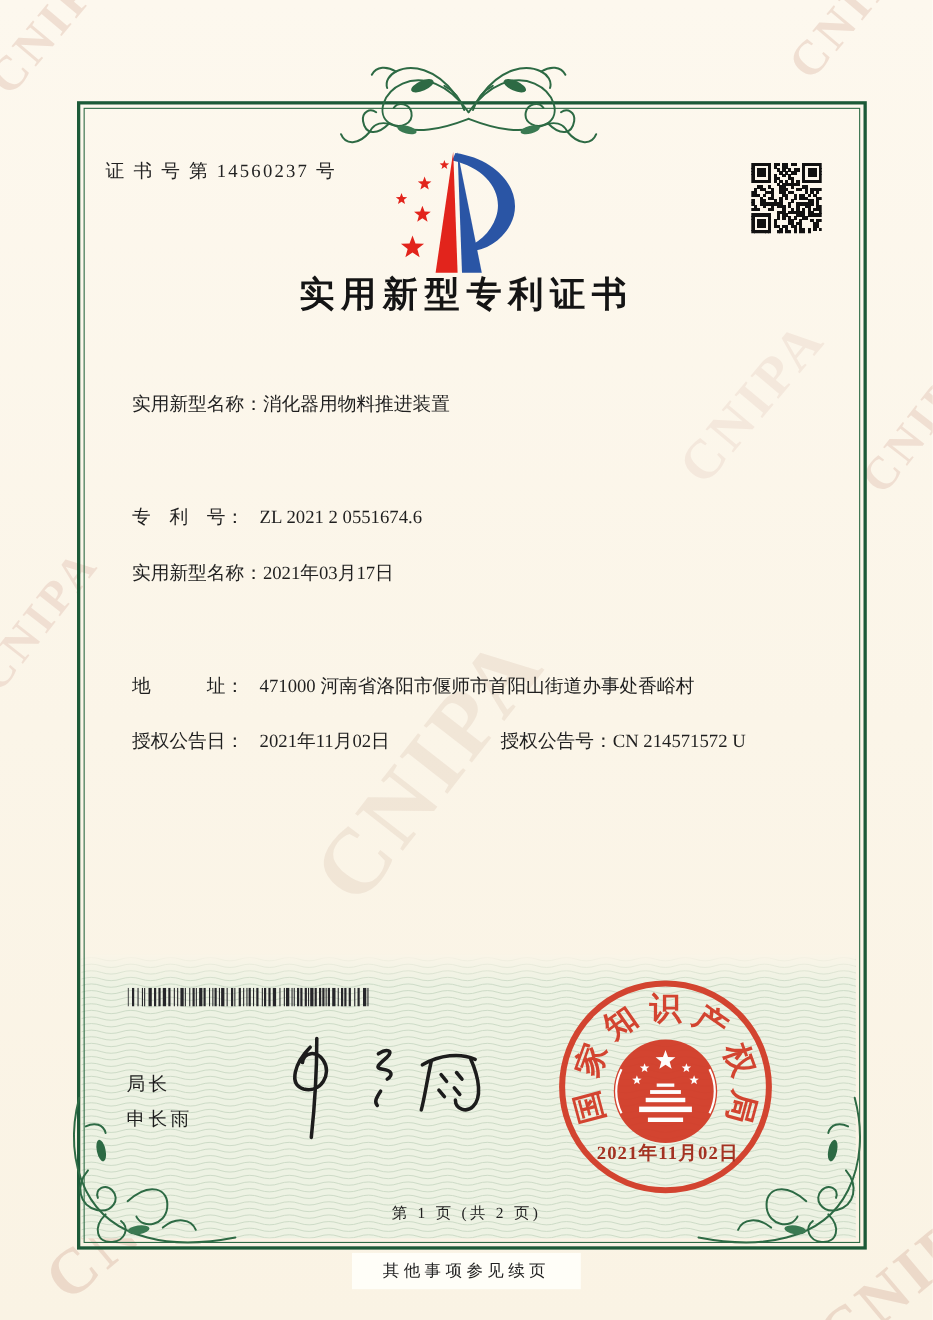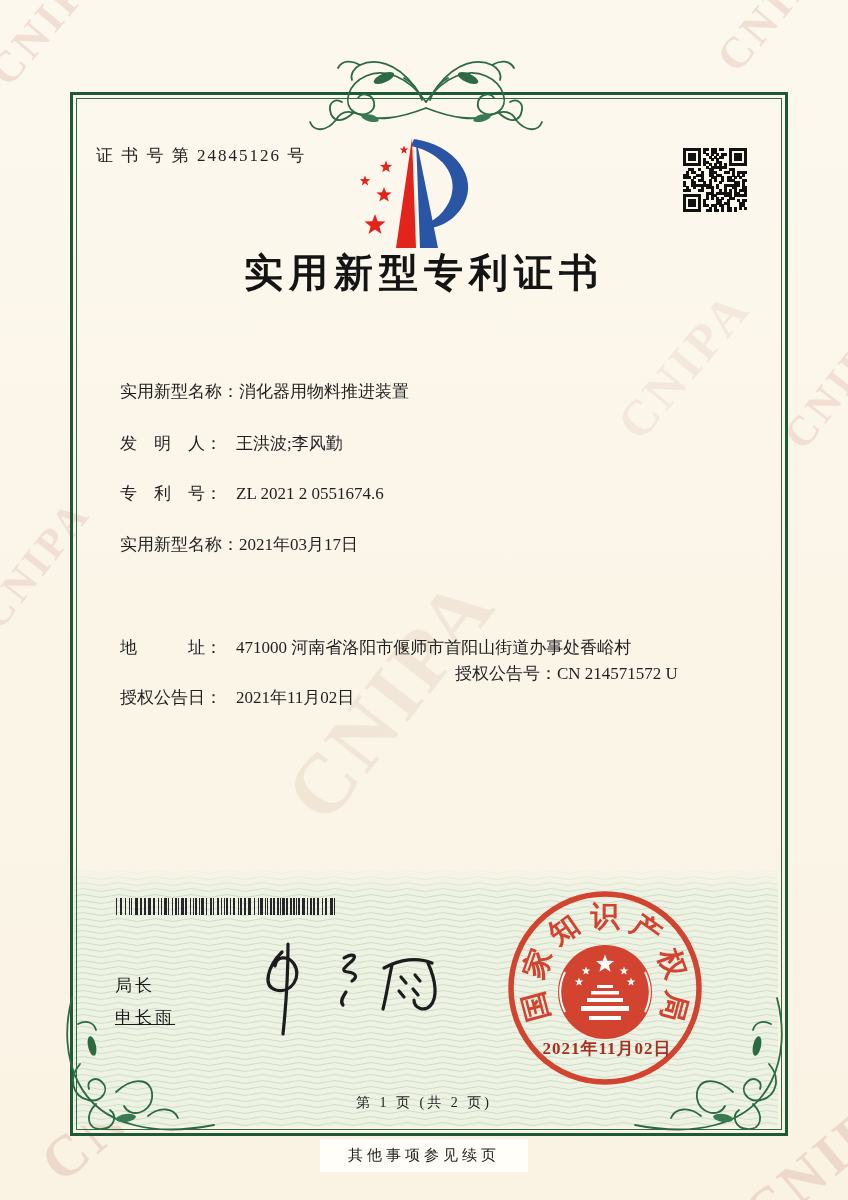--- a/index.html
+++ b/index.html
@@ -10,24 +10,24 @@
   .wm{position:absolute;color:#f0dfd2;font-family:"Liberation Serif",serif;
       font-weight:bold;letter-spacing:4px;z-index:0;user-select:none;}
   .band{position:absolute;left:74px;top:868px;width:704px;height:258px;z-index:1;}
   .frame{position:absolute;left:70px;top:92px;width:712px;height:1038px;
          border:3px solid #1c5a38;z-index:3;pointer-events:none;}
   .frame-inner{position:absolute;left:3px;top:3px;right:3px;bottom:3px;
          border:1px solid #2e6b45;}
   .content{position:absolute;z-index:2;}
   .z4{z-index:4;} .z5{z-index:5;}
   .certnum{left:96px;top:144px;font-size:17px;letter-spacing:2px;color:#222;}
-  .title{left:0;top:246px;width:848px;text-align:center;font-size:39px;
+  .title{left:0;top:246px;width:848px;text-align:center;font-size:32px;
          font-weight:600;letter-spacing:6px;color:#141414;}
   .frow{left:120px;width:660px;font-size:17px;color:#1f1f1f;white-space:nowrap;}
-  .frow .lab{display:inline-block;min-width:116px;margin-top:24px;}
+  .frow .lab{display:inline-block;min-width:116px;}
   .grant-right{position:absolute;left:335px;top:0;}
   .bodytxt{left:98px;top:698px;width:674px;font-size:16.5px;line-height:27px;
            color:#2a2a2a;text-align:justify;}
   .bodytxt p{margin:0;text-indent:2.1em;}
   .sigblock{left:115px;font-size:17px;color:#1c1c1c;letter-spacing:3px;text-align:right;}
   .pagefoot{left:0;top:1094px;width:848px;text-align:center;font-size:14px;
             letter-spacing:3px;color:#222;}
   .notebox{left:50%;transform:translateX(-50%);top:1139px;background:#fffef8;
            padding:7px 28px;font-size:15px;letter-spacing:4px;color:#222;
            white-space:nowrap;z-index:2;}
@@ -128,21 +128,21 @@
       <path d="M92,120 C104,110 118,112 122,122"></path>
       <ellipse cx="36" cy="50" rx="4" ry="10" fill="#2d6a44" stroke="none" transform="rotate(-12 36 50)"></ellipse>
       <ellipse cx="70" cy="122" rx="10" ry="4" fill="#3a7a52" stroke="none" transform="rotate(-8 70 122)"></ellipse>
       <path d="M22,28 C30,24 38,26 40,34"></path>
     </g>
   </svg>
   <svg class="abs z4" style="left:628px;top:996px;" width="165" height="142" viewBox="0 0 165 142">
     <use href="#cfl" transform="translate(165,0) scale(-1,1)"></use>
   </svg>
 
-  <div class="content abs certnum">证 书 号 第 24845126 号</div>
+  <div class="content abs certnum">证 书 号 第 14560237 号</div>
 
   <svg class="content abs" style="left:348px;top:134px;" width="138" height="120" viewBox="0 0 138 120">
     <path d="M66,5 C108,11 130,44 116,70 C106,89 84,98 72,92 C86,88 98,78 103,63 C110,42 95,19 63,12 Z" fill="#2a55a5"></path>
     <polygon points="64,4 48,114 68,114" fill="#e2241c"></polygon>
     <polygon points="68,4 72,114 90,114" fill="#2a55a5"></polygon>
     <path fill="#e2241c" d="M56.0 11.5L57.1 14.5L60.3 14.6L57.8 16.6L58.6 19.6L56.0 17.9L53.4 19.6L54.2 16.6L51.7 14.6L54.9 14.5Z"></path>
     <path fill="#e2241c" d="M38.0 26.5L39.6 30.8L44.2 31.0L40.6 33.8L41.8 38.3L38.0 35.7L34.2 38.3L35.4 33.8L31.8 31.0L36.4 30.8Z"></path>
     <path fill="#e2241c" d="M17.0 41.5L18.4 45.1L22.2 45.3L19.2 47.7L20.2 51.4L17.0 49.3L13.8 51.4L14.8 47.7L11.8 45.3L15.6 45.1Z"></path>
     <path fill="#e2241c" d="M36.0 53.0L38.0 58.3L43.6 58.5L39.2 62.0L40.7 67.5L36.0 64.4L31.3 67.5L32.8 62.0L28.4 58.5L34.0 58.3Z"></path>
     <path fill="#e2241c" d="M27.0 80.0L29.7 87.3L37.5 87.6L31.4 92.4L33.5 99.9L27.0 95.6L20.5 99.9L22.6 92.4L16.5 87.6L24.3 87.3Z"></path>
@@ -461,23 +461,20 @@
       <rect x="10.24" y="61.44" width="3" height="3" fill="#111"></rect>
       <rect x="12.80" y="61.44" width="3" height="3" fill="#111"></rect>
       <rect x="15.36" y="61.44" width="3" height="3" fill="#111"></rect>
     </svg>
 
   <div class="content abs title">实用新型专利证书</div>
 
   <div class="content abs frow" style="top:356px;">
     <span class="lab">实用新型名称：</span><span>消化器用物料推进装置</span>
   </div>
-  <div class="content abs frow" style="top:408px;">
-    <span class="lab">发　明　人：</span><span>王洪波;李风勤</span>
-  </div>
   <div class="content abs frow" style="top:458px;">
     <span class="lab">专　利　号：</span><span>ZL 2021 2 0551674.6</span>
   </div>
   <div class="content abs frow" style="top:509px;">
     <span class="lab">实用新型名称：</span><span>2021年03月17日</span>
   </div>
   <div class="content abs frow" style="top:612px;">
     <span class="lab">地　　　址：</span><span>471000 河南省洛阳市偃师市首阳山街道办事处香峪村</span>
   </div>
   <div class="content abs frow" style="top:662px;">
@@ -546,21 +543,21 @@
       <rect x="194" y="0" width="2" height="17" fill="#26262a"></rect>
       <rect x="197" y="0" width="2" height="17" fill="#26262a"></rect>
       <rect x="201" y="0" width="2" height="17" fill="#26262a"></rect>
       <rect x="206" y="0" width="1" height="17" fill="#26262a"></rect>
       <rect x="209" y="0" width="2" height="17" fill="#26262a"></rect>
       <rect x="214" y="0" width="3" height="17" fill="#26262a"></rect>
       <rect x="218" y="0" width="1" height="17" fill="#26262a"></rect>
     </svg>
 
   <div class="abs z4 sigblock" style="top:974px;">局长</div>
-  <div class="abs z4 sigblock" style="top:1006px;text-decoration:underline;">申长雨</div>
+  <div class="abs z4 sigblock" style="top:1006px;">申长雨</div>
 
   <svg class="abs z4" style="left:248px;top:940px;" width="200" height="102" viewBox="0 0 200 102">
     <g stroke="#1c1c1c" stroke-width="3.2" fill="none" stroke-linecap="round" stroke-linejoin="round">
       <path d="M34 12 C20 26 14 46 28 50 C44 54 54 36 46 24 C40 15 28 16 27 26"></path>
       <path d="M40 4 C40 28 38 66 35 94"></path>
       <path d="M96 18 C104 13 110 15 104 21 C96 28 92 31 100 32 C108 33 110 37 104 41"></path>
       <path d="M98 52 C94 58 92 62 95 65"></path>
       <path d="M136 28 C152 19 170 17 184 23"></path>
       <path d="M144 25 C140 43 138 58 135 69"></path>
       <path d="M180 23 C188 41 190 58 182 66 C176 72 166 68 166 60"></path>

